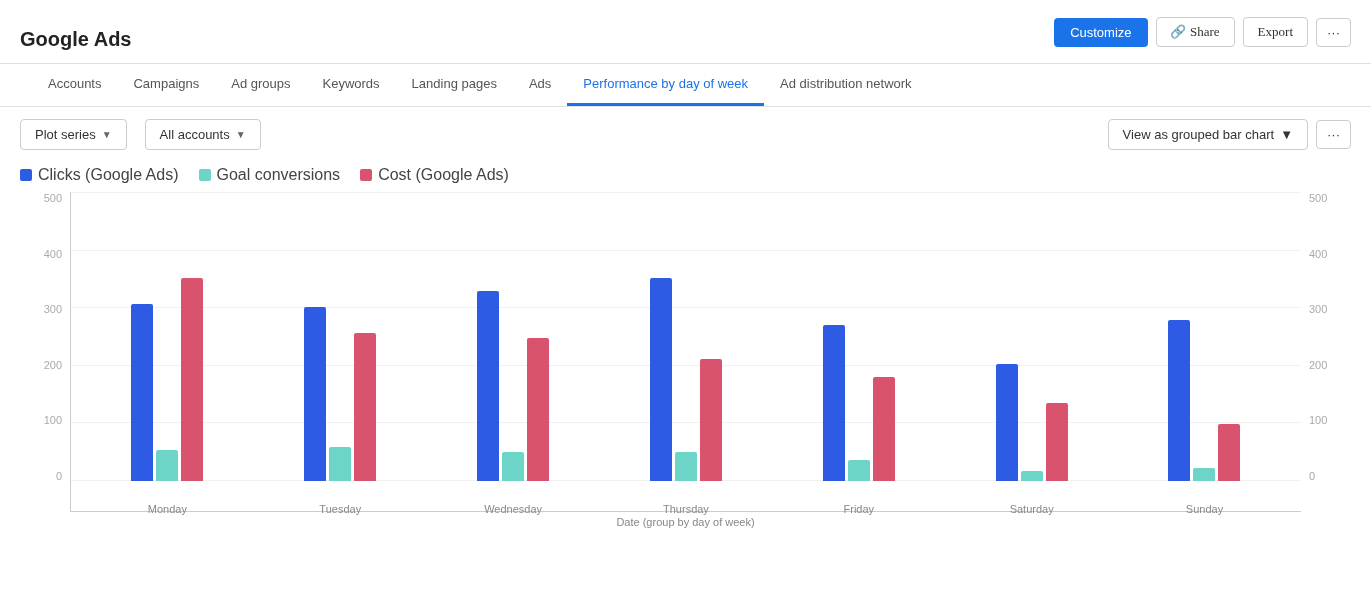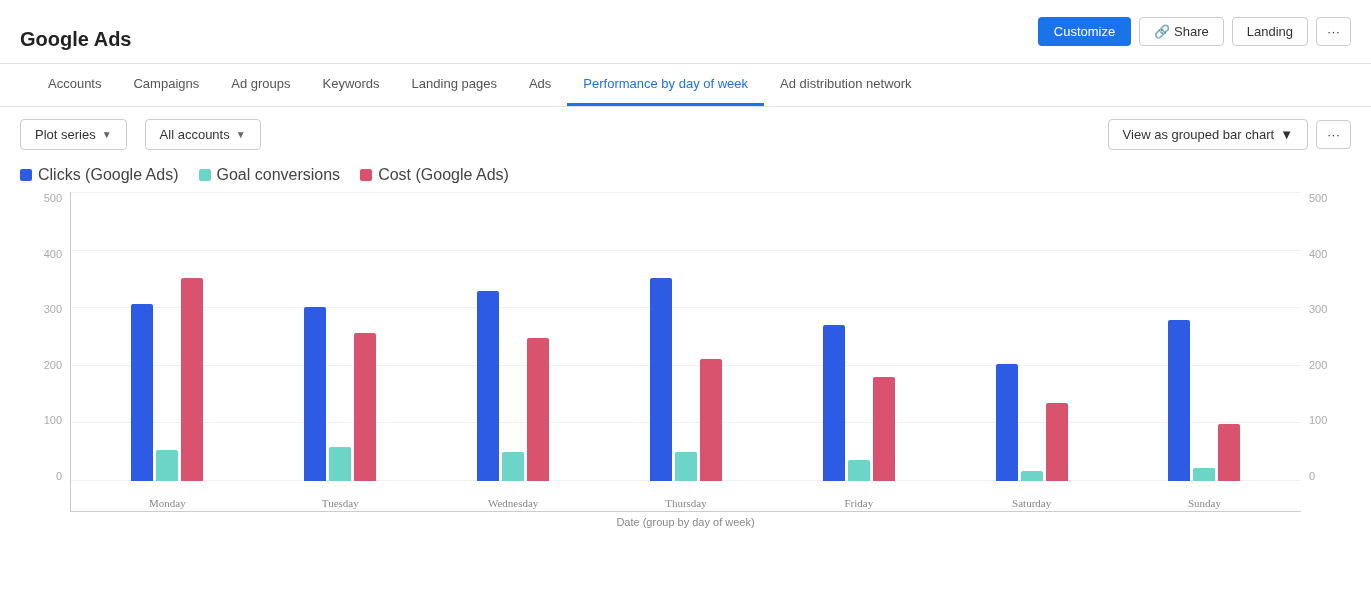--- a/index.html
+++ b/index.html
@@ -34,20 +34,21 @@
       font-weight: 500;
     }
     .btn-share, .btn-export {
       background: #fff;
       color: #333;
       border: 1px solid #ccc;
       padding: 6px 14px;
       border-radius: 4px;
       font-size: 13px;
       cursor: pointer;
+      font-family: Liberation Serif, serif;
     }
     .btn-more {
       background: #fff;
       color: #333;
       border: 1px solid #ccc;
       padding: 6px 10px;
       border-radius: 4px;
       font-size: 13px;
       cursor: pointer;
     }
@@ -213,43 +214,42 @@
       height: 30px;
       display: flex;
       justify-content: space-around;
       padding: 0 10px;
     }
     .x-label {
       flex: 1;
       text-align: center;
       font-size: 11px;
       color: #888;
-      padding-top: 16px;
+      padding-top: 22px;
       max-width: 120px;
-      font-family: Liberation Serif, serif;
     }
     .x-axis-title {
       text-align: center;
       font-size: 11px;
       color: #888;
       padding: 4px 0 8px;
     }
   </style>
 </head>
 <body>
 
 <div class="header">
   <div class="header-title">Google Ads</div>
   <div class="header-actions">
     <button class="btn-customize">Customize</button>
     <button class="btn-share">
       <span>🔗</span>
       <span>Share</span>
     </button>
-    <button class="btn-export">Landing</button>
+    <button class="btn-export">Export</button>
     <button class="btn-more">···</button>
   </div>
 </div>
 
 <div class="nav-tabs">
   <div class="nav-tab">Accounts</div>
   <div class="nav-tab">Campaigns</div>
   <div class="nav-tab">Ad groups</div>
   <div class="nav-tab">Keywords</div>
   <div class="nav-tab">Landing pages</div>

